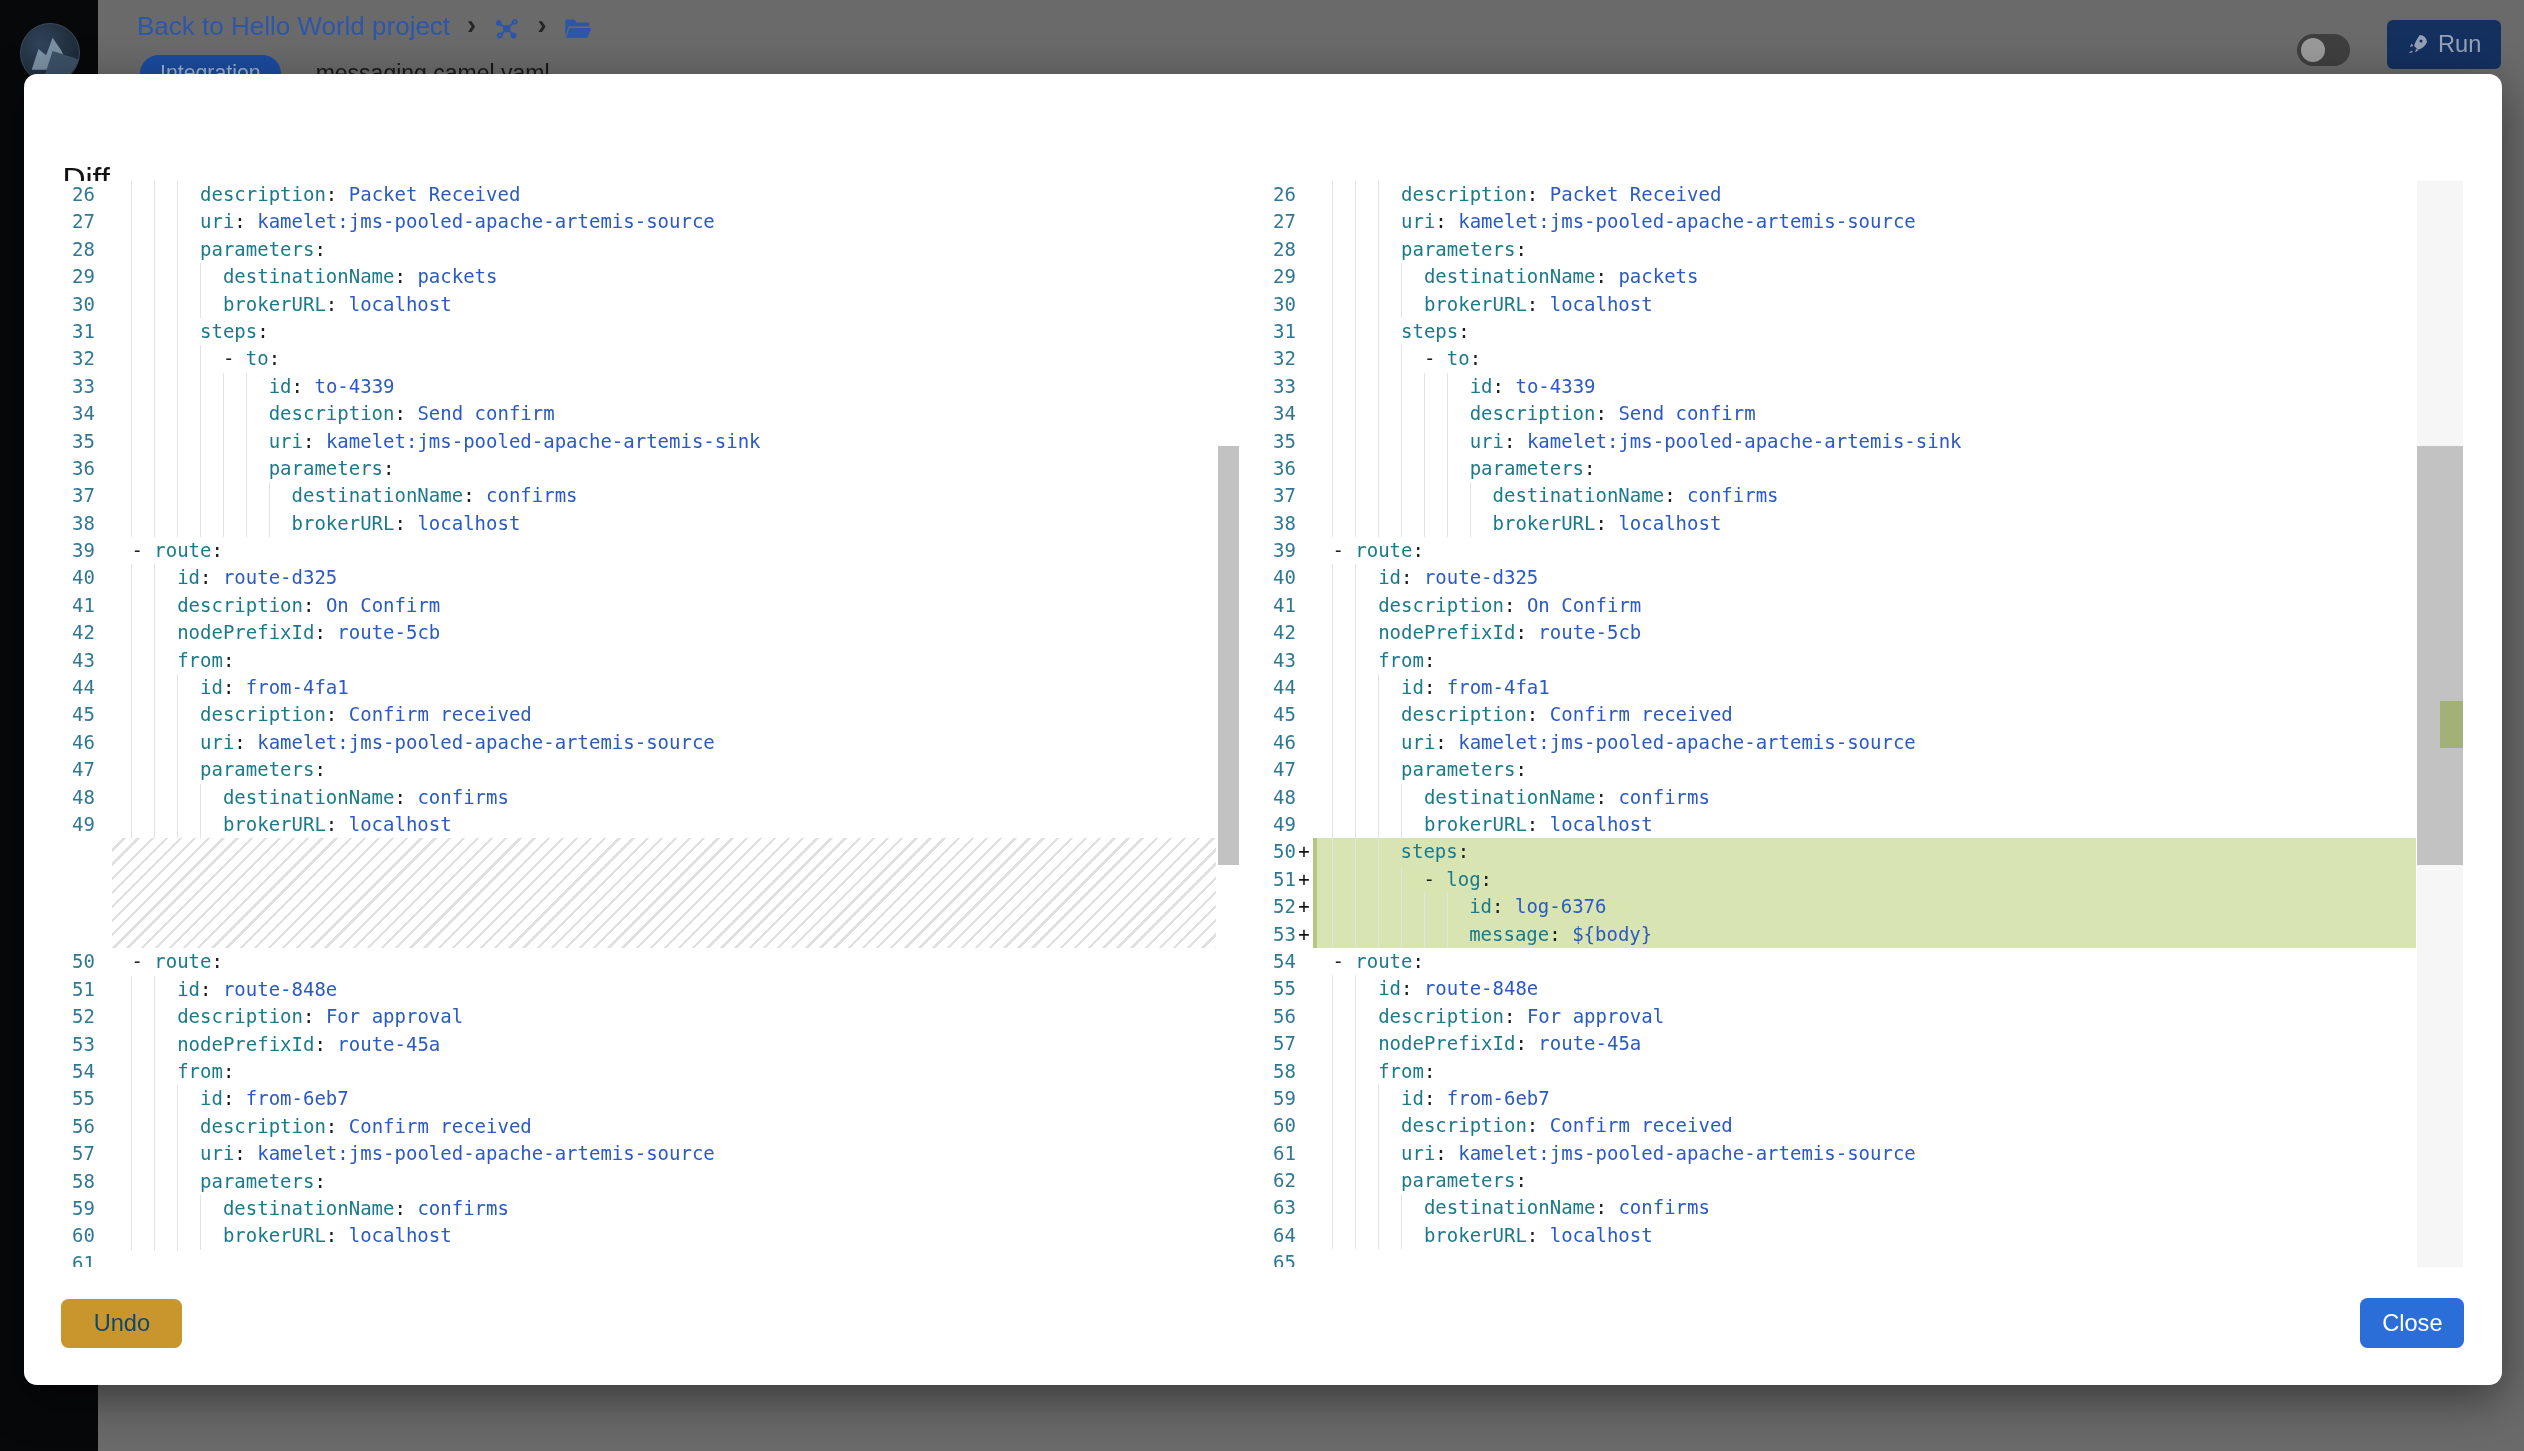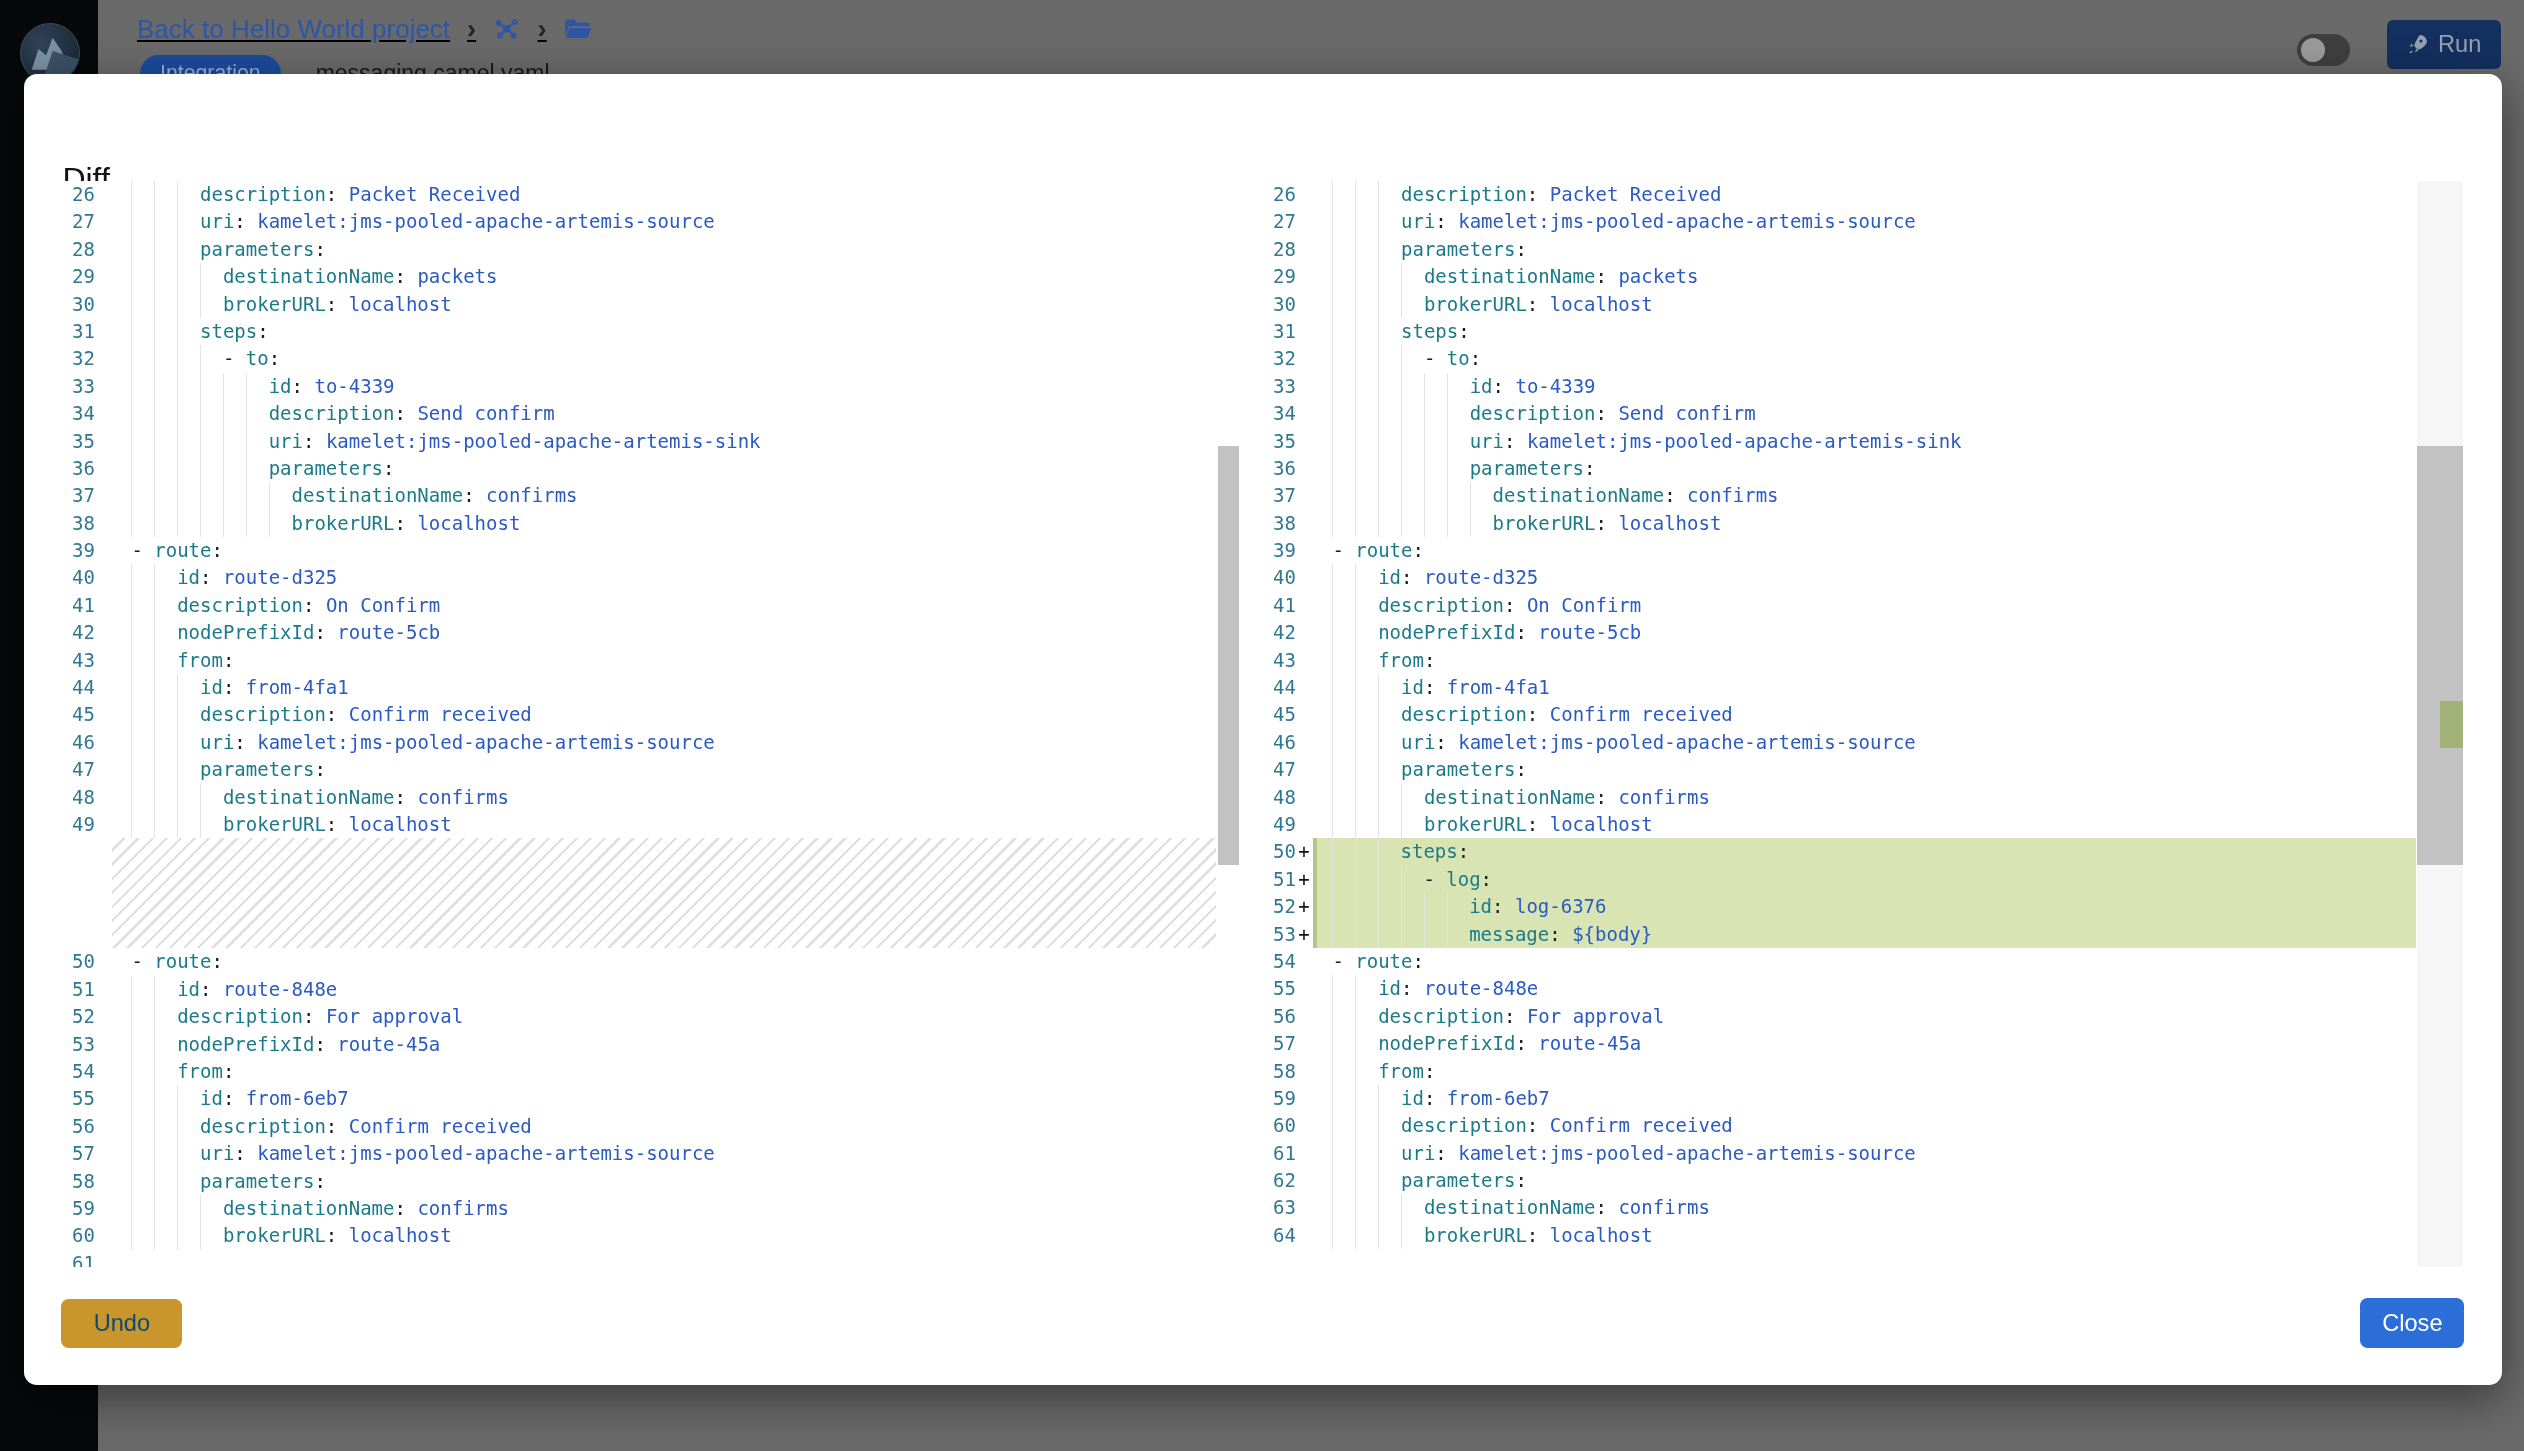--- a/index.html
+++ b/index.html
@@ -9,21 +9,21 @@
   
   .backdrop{position:absolute;inset:0;background:#6a6a6a;}
   .sidebar{position:absolute;left:0;top:0;width:98px;height:1451px;background:#07080a;}
   .logo{position:absolute;left:20px;top:23px;width:58px;height:58px;border-radius:50%;
         background:radial-gradient(circle at 35% 35%,#31445a 0%,#22303f 55%,#17212c 100%);
         overflow:hidden;border:1.5px solid #3a4c5f;}
   .logo .hump{position:absolute;left:10.7px;top:13.7px;width:38px;height:32px;background:#8aa0b4;
         clip-path:polygon(0 100%,18% 35%,38% 55%,55% 0,78% 40%,100% 100%);opacity:.85;}
   .logo .shade{position:absolute;right:-6.1px;bottom:-4.6px;width:38px;height:30.5px;background:#3c5166;
         transform:rotate(18deg);}
-  .breadcrumb-row{position:absolute;left:137px;top:10.7px;height:37px;display:flex;align-items:center;gap:17px;text-decoration:underline;}
+  .breadcrumb-row{position:absolute;left:137px;top:10.7px;height:37px;display:flex;gap:17px;}
   .bc-link{font-size:26px;color:#2d56a9;font-weight:500;}
   .bc-sep{font-size:27.4px;color:#242424;font-weight:700;line-height:1;}
   .bc-ico{display:inline-flex;align-items:center;color:#2d56a9;}
   .file-row{position:absolute;left:140px;top:55px;display:flex;align-items:center;gap:35px;}
   .badge{background:#1b4b9e;color:#9db1d4;font-size:21.3px;padding:6.1px 20px;border-radius:20px;}
   .filename{color:#181818;font-size:23px;}
   .toggle{position:absolute;right:175px;top:34px;width:53px;height:32px;border-radius:17px;background:#3f3f3f;}
   .toggle .knob{position:absolute;left:3.8px;top:3.8px;width:24.4px;height:24.4px;border-radius:50%;background:#9a9a9a;}
   .run-btn{position:absolute;right:24.4px;top:20px;width:114px;height:49px;border-radius:6.1px;
            background:#14305f;color:#96a1b5;display:flex;align-items:center;justify-content:center;
@@ -214,20 +214,21 @@
             <div class="row"><span class="gut"><span class="num">55</span><span class="plus"></span></span><span class="code" style="background-image: repeating-linear-gradient(to right, rgb(227, 227, 227) 0px, rgb(227, 227, 227) 0.8px, transparent 0.8px, transparent 23px); background-size: 46px 100%; background-repeat: no-repeat; background-origin: content-box;"><span>    </span><span class="tk-k">id</span><span class="tk-p">:</span><span class="tk-v"> route-848e</span></span></div>
             <div class="row"><span class="gut"><span class="num">56</span><span class="plus"></span></span><span class="code" style="background-image: repeating-linear-gradient(to right, rgb(227, 227, 227) 0px, rgb(227, 227, 227) 0.8px, transparent 0.8px, transparent 23px); background-size: 46px 100%; background-repeat: no-repeat; background-origin: content-box;"><span>    </span><span class="tk-k">description</span><span class="tk-p">:</span><span class="tk-v"> For approval</span></span></div>
             <div class="row"><span class="gut"><span class="num">57</span><span class="plus"></span></span><span class="code" style="background-image: repeating-linear-gradient(to right, rgb(227, 227, 227) 0px, rgb(227, 227, 227) 0.8px, transparent 0.8px, transparent 23px); background-size: 46px 100%; background-repeat: no-repeat; background-origin: content-box;"><span>    </span><span class="tk-k">nodePrefixId</span><span class="tk-p">:</span><span class="tk-v"> route-45a</span></span></div>
             <div class="row"><span class="gut"><span class="num">58</span><span class="plus"></span></span><span class="code" style="background-image: repeating-linear-gradient(to right, rgb(227, 227, 227) 0px, rgb(227, 227, 227) 0.8px, transparent 0.8px, transparent 23px); background-size: 46px 100%; background-repeat: no-repeat; background-origin: content-box;"><span>    </span><span class="tk-k">from</span><span class="tk-p">:</span></span></div>
             <div class="row"><span class="gut"><span class="num">59</span><span class="plus"></span></span><span class="code" style="background-image: repeating-linear-gradient(to right, rgb(227, 227, 227) 0px, rgb(227, 227, 227) 0.8px, transparent 0.8px, transparent 23px); background-size: 69px 100%; background-repeat: no-repeat; background-origin: content-box;"><span>      </span><span class="tk-k">id</span><span class="tk-p">:</span><span class="tk-v"> from-6eb7</span></span></div>
             <div class="row"><span class="gut"><span class="num">60</span><span class="plus"></span></span><span class="code" style="background-image: repeating-linear-gradient(to right, rgb(227, 227, 227) 0px, rgb(227, 227, 227) 0.8px, transparent 0.8px, transparent 23px); background-size: 69px 100%; background-repeat: no-repeat; background-origin: content-box;"><span>      </span><span class="tk-k">description</span><span class="tk-p">:</span><span class="tk-v"> Confirm received</span></span></div>
             <div class="row"><span class="gut"><span class="num">61</span><span class="plus"></span></span><span class="code" style="background-image: repeating-linear-gradient(to right, rgb(227, 227, 227) 0px, rgb(227, 227, 227) 0.8px, transparent 0.8px, transparent 23px); background-size: 69px 100%; background-repeat: no-repeat; background-origin: content-box;"><span>      </span><span class="tk-k">uri</span><span class="tk-p">:</span><span class="tk-v"> kamelet:jms-pooled-apache-artemis-source</span></span></div>
             <div class="row"><span class="gut"><span class="num">62</span><span class="plus"></span></span><span class="code" style="background-image: repeating-linear-gradient(to right, rgb(227, 227, 227) 0px, rgb(227, 227, 227) 0.8px, transparent 0.8px, transparent 23px); background-size: 69px 100%; background-repeat: no-repeat; background-origin: content-box;"><span>      </span><span class="tk-k">parameters</span><span class="tk-p">:</span></span></div>
             <div class="row"><span class="gut"><span class="num">63</span><span class="plus"></span></span><span class="code" style="background-image: repeating-linear-gradient(to right, rgb(227, 227, 227) 0px, rgb(227, 227, 227) 0.8px, transparent 0.8px, transparent 23px); background-size: 91px 100%; background-repeat: no-repeat; background-origin: content-box;"><span>        </span><span class="tk-k">destinationName</span><span class="tk-p">:</span><span class="tk-v"> confirms</span></span></div>
             <div class="row"><span class="gut"><span class="num">64</span><span class="plus"></span></span><span class="code" style="background-image: repeating-linear-gradient(to right, rgb(227, 227, 227) 0px, rgb(227, 227, 227) 0.8px, transparent 0.8px, transparent 23px); background-size: 91px 100%; background-repeat: no-repeat; background-origin: content-box;"><span>        </span><span class="tk-k">brokerURL</span><span class="tk-p">:</span><span class="tk-v"> localhost</span></span></div>
+            <div class="row"><span class="gut"><span class="num">65</span><span class="plus"></span></span><span class="code"></span></div>
           </div>
         <div class="sb sb-right">
           <div class="thumb"></div>
           <div class="marker"></div>
         </div>
       </div>
     </div>
 
     <button class="btn btn-undo">Undo</button>
     <button class="btn btn-close">Close</button>

